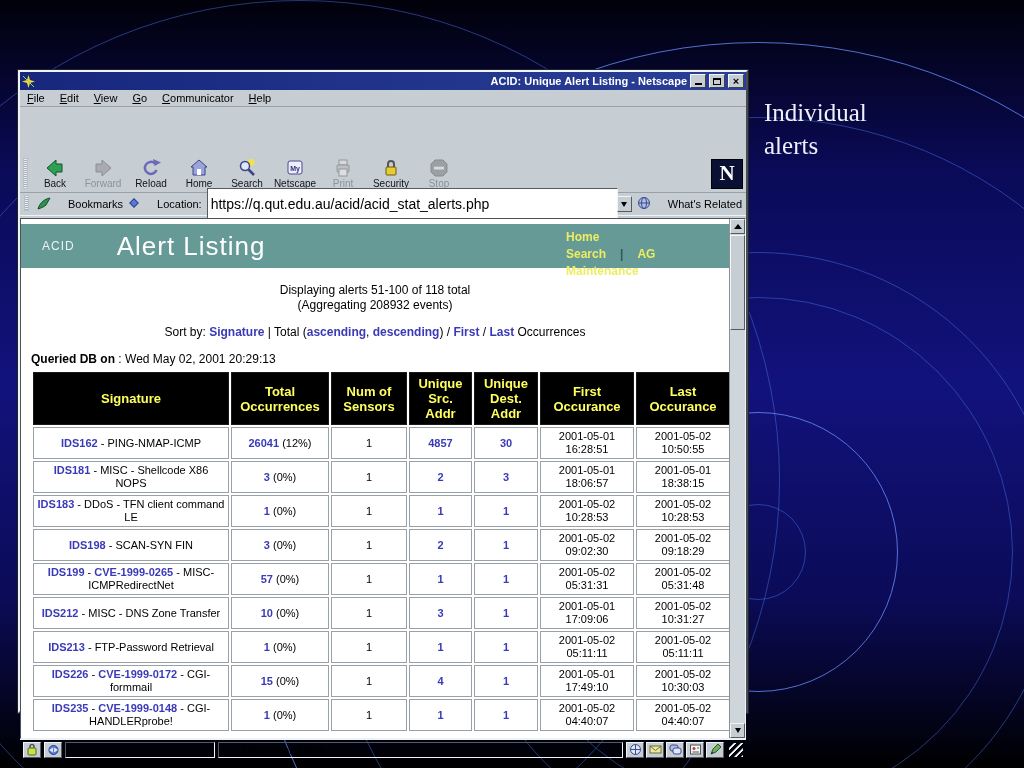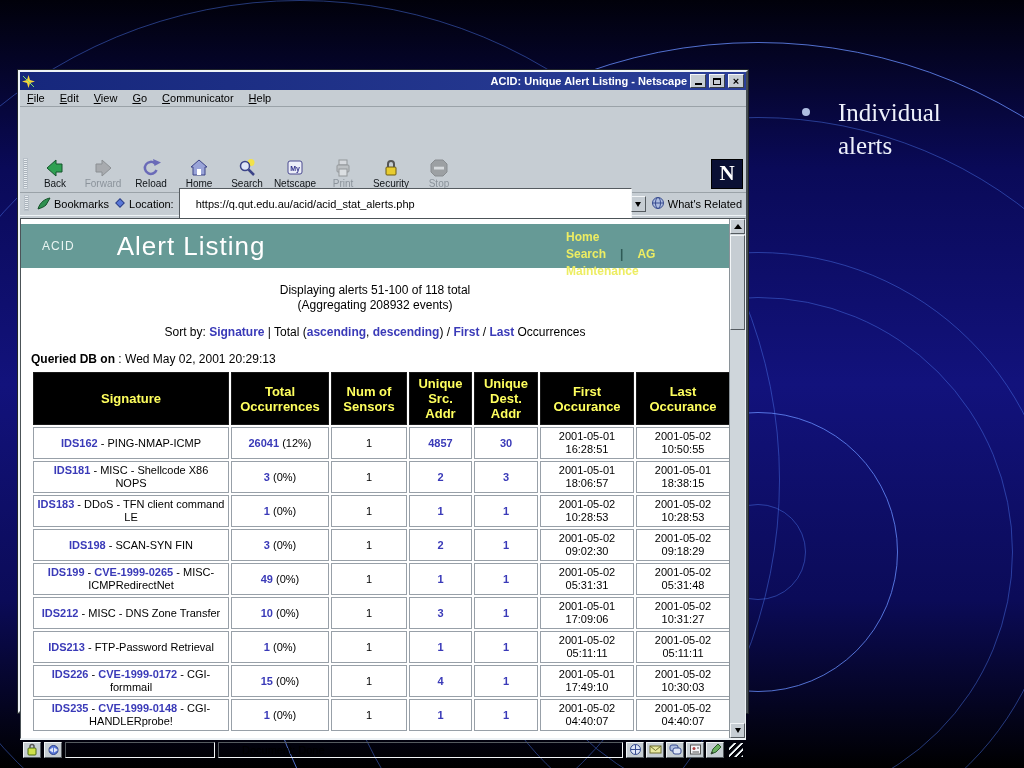--- a/index.html
+++ b/index.html
@@ -20,21 +20,21 @@
   .cA1{left:-180px;top:0;width:960px;height:960px;}
   .cA2{left:-100px;top:80px;width:800px;height:800px;}
   .cB1{left:248px;top:42px;width:1020px;height:1020px;}
   .cB2{left:323px;top:117px;width:870px;height:870px;}
   .cB3{left:458px;top:252px;width:600px;height:600px;}
   .cB4{left:503px;top:297px;width:510px;height:510px;}
   .cB5{left:618px;top:412px;width:280px;height:280px;}
   .cB6{left:710px;top:504px;width:96px;height:96px;}
 
   
-  .bullet-item{position:absolute;left:802px;top:96px;display:flex;align-items:flex-start;}
+  .bullet-item{position:absolute;left:728px;top:96px;display:flex;align-items:flex-start;}
   .bullet-dot{width:8px;height:8px;border-radius:50%;background:#aebde0;margin-top:12px;}
   .bullet-text{margin-left:28px;font-family:"Liberation Serif", serif;font-size:25px;line-height:33px;color:#eef1fb;}
 
   
   .window{
     position:absolute;left:18px;top:70px;width:730px;height:643px;
     background:var(--chrome);
     border:2px solid; border-color:var(--chrome-hi) var(--chrome-sh) var(--chrome-sh) var(--chrome-hi);
     box-shadow:0 0 0 1px #20242a;
   }
@@ -59,23 +59,23 @@
     border:1px solid #b8c0c8;}
   .tb-btn{width:48px;height:36px;display:flex;flex-direction:column;align-items:center;justify-content:center;font-size:10px;color:#101418;}
   .tb-btn .ticon{height:20px;display:flex;align-items:center;}
   .tb-btn.disabled{color:#8b939b;}
   .tb-btn.disabled .ticon{filter:grayscale(1) opacity(.45);}
   .n-logo{margin-left:auto;width:32px;height:30px;background:#0a1034;border:1px solid #000;
     color:#fff;font-family:"Liberation Serif",serif;font-size:21px;font-weight:bold;
     display:flex;align-items:center;justify-content:center;}
 
   .locbar{display:flex;align-items:center;height:22px;padding:0 4px;gap:5px;font-size:11px;}
-  .loc-btn{display:flex;align-items:center;gap:3px;font-size:11px;color:#000;}
+  .loc-btn{display:flex;align-items:center;gap:17px;font-size:11px;color:#000;}
   .loc-input{flex:1;height:33px;background:#fff;border:1px solid;border-color:#555b60 #f2f5f7 #f2f5f7 #555b60;
-    font-size:11px;font-family:"Liberation Sans",sans-serif;padding:0 16px;color:#000;display:flex;align-items:center;}
+    font-size:14px;font-family:"Liberation Sans",sans-serif;padding:0 3px;color:#000;display:flex;align-items:center;}
   .drop-btn{width:15px;height:16px;background:var(--chrome);border:1px solid;border-color:#f2f5f7 #555b60 #555b60 #f2f5f7;
     display:flex;align-items:center;justify-content:center;margin-left:-6px;}
   .tri-down{width:0;height:0;border-left:3px solid transparent;border-right:3px solid transparent;border-top:5px solid #000;}
   .sep{height:3px;border-top:1px solid var(--chrome-hi);}
 
   .content{position:relative;height:521px;background:#fff;
     border:1px solid;border-color:#4c5358 #eef2f5 #eef2f5 #4c5358;overflow:hidden;}
   .page{position:absolute;left:0;top:0;right:16px;bottom:0;font-size:12px;color:#000;overflow:hidden;}
 
   .teal-bar{margin-top:5px;height:44px;background:var(--teal);position:relative;display:flex;align-items:center;}
@@ -371,21 +371,21 @@
               <td><span class="lnk">IDS198</span> - <span>SCAN-SYN FIN</span></td>
               <td><span class="lnk">3</span> (0%)</td>
               <td>1</td>
               <td><span class="lnk">2</span></td>
               <td><span class="lnk">1</span></td>
               <td>2001-05-02<br>09:02:30</td>
               <td>2001-05-02<br>09:18:29</td>
             </tr>
             <tr>
               <td><span class="lnk">IDS199</span> - <span class="lnk">CVE-1999-0265</span> - <span>MISC-ICMPRedirectNet</span></td>
-              <td><span class="lnk">49</span> (0%)</td>
+              <td><span class="lnk">57</span> (0%)</td>
               <td>1</td>
               <td><span class="lnk">1</span></td>
               <td><span class="lnk">1</span></td>
               <td>2001-05-02<br>05:31:31</td>
               <td>2001-05-02<br>05:31:48</td>
             </tr>
             <tr>
               <td><span class="lnk">IDS212</span> - <span>MISC - DNS Zone Transfer</span></td>
               <td><span class="lnk">10</span> (0%)</td>
               <td>1</td>

